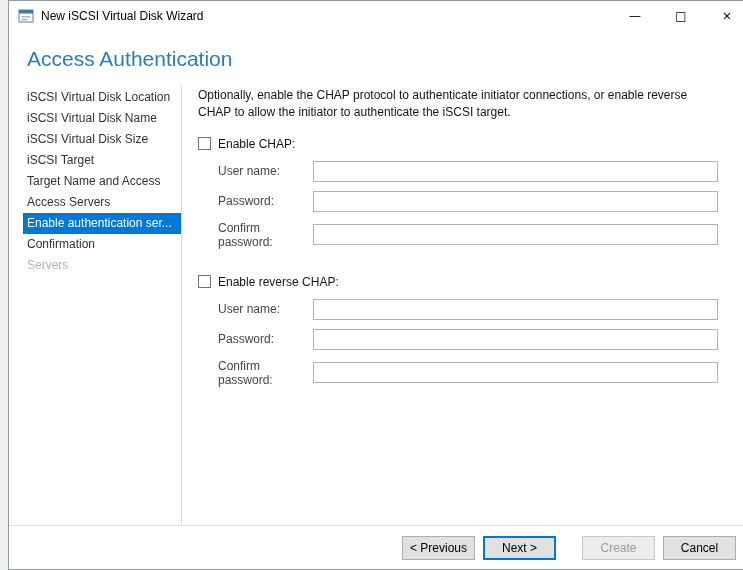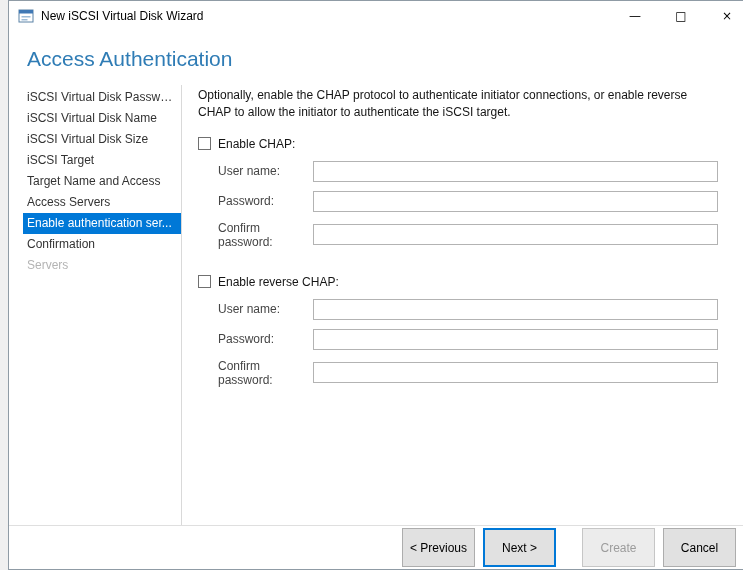--- a/index.html
+++ b/index.html
@@ -89,21 +89,21 @@
 
   
   .footer {
     flex: 0 0 44px; height: 44px;
     border-top: 1px solid #dfdfdf;
     background: #ffffff;
     display: flex; align-items: center; justify-content: flex-end;
     padding-right: 14px;
   }
   .btn {
-    min-width: 73px; height: 39px;
+    min-width: 73px; height: 24px;
     font-size: 12px; color: #000000;
     background: #e1e1e1;
     border: 1px solid #adadad;
     margin-left: 8px;
     font-family: "Liberation Sans", sans-serif;
     cursor: default;
   }
   .btn.default { border: 1px solid #0078d7; box-shadow: inset 0 0 0 1px #0078d7; }
   .btn.disabled { color: #9c9c9c; background: #ececec; border-color: #c6c6c6; }
   .btn.spaced { margin-left: 26px; }
@@ -128,21 +128,21 @@
       <button class="win-ctrl">□</button>
       <button class="win-ctrl">×</button>
     </span>
   </div>
 
   <div class="page-heading">Access Authentication</div>
 
   <div class="body">
 
     <div class="sidebar">
-      <div class="sidebar-item">iSCSI Virtual Disk Password</div>
+      <div class="sidebar-item">iSCSI Virtual Disk Location</div>
       <div class="sidebar-item">iSCSI Virtual Disk Name</div>
       <div class="sidebar-item">iSCSI Virtual Disk Size</div>
       <div class="sidebar-item">iSCSI Target</div>
       <div class="sidebar-item">Target Name and Access</div>
       <div class="sidebar-item">Access Servers</div>
       <div class="sidebar-item selected">Enable authentication ser...</div>
       <div class="sidebar-item">Confirmation</div>
       <div class="sidebar-item disabled">Servers</div>
     </div>
 

